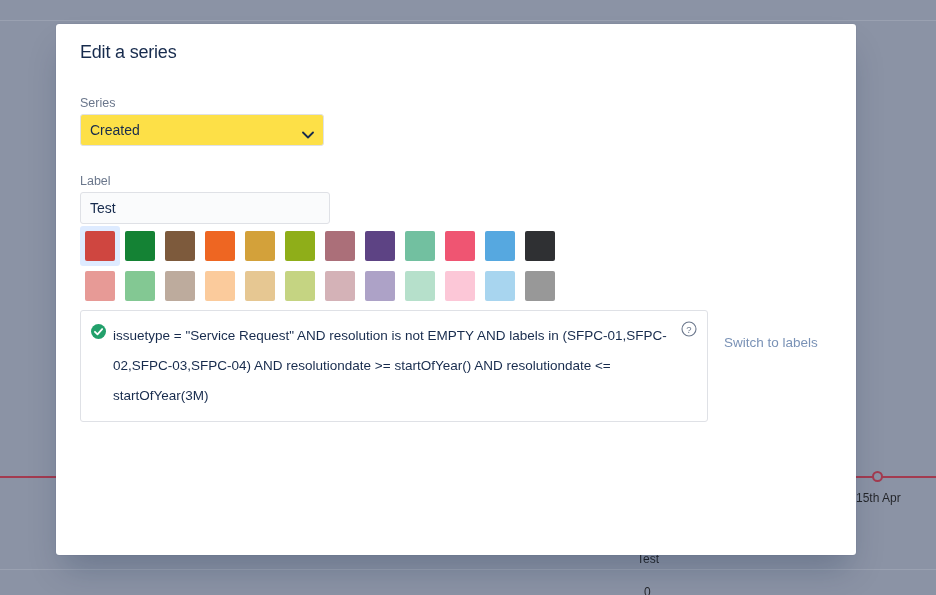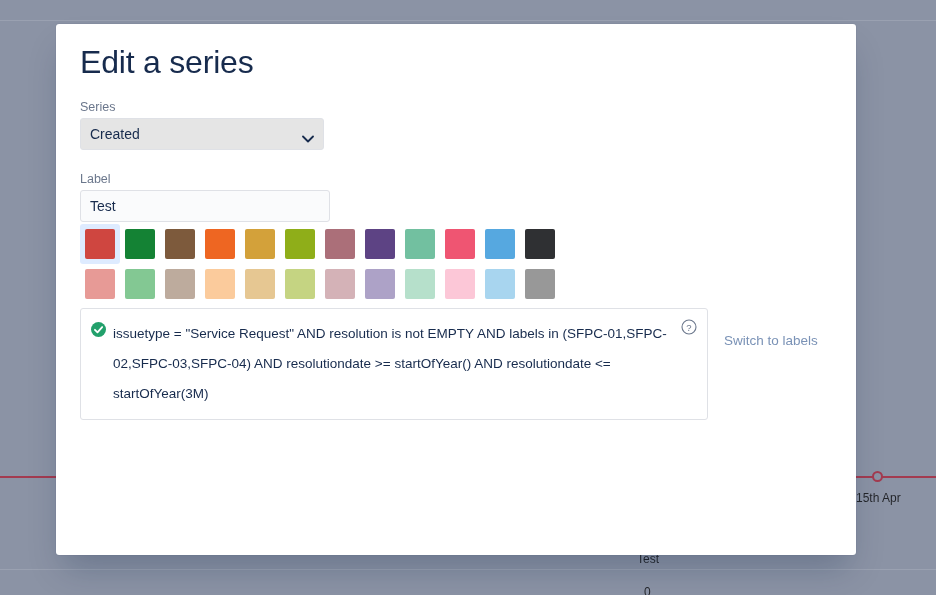--- a/index.html
+++ b/index.html
@@ -91,49 +91,49 @@
     position: absolute;
     left: 56px; top: 24px;
     width: 800px; height: 531px;
     background: #ffffff;
     border-radius: 3px;
     box-shadow: 0 0 1px rgba(9,30,66,.31), 0 20px 32px -8px rgba(9,30,66,.25);
     padding: 0 24px;
   }
   #modal-title {
     margin: 0;
-    padding-top: 22px;
-    font-size: 32px;
+    padding-top: 12px;
+    font-size: 18px;
     line-height: 32px;
     font-weight: 500;
     color: #172b4d;
     letter-spacing: -0.2px;
   }
 
   .field-label {
     font-size: 12.5px;
     color: #6b778c;
-    margin-top: 22px;
+    margin-top: 28px;
     margin-bottom: 4px;
   }
 
   
   .select-wrap {
     position: relative;
     width: 244px;
   }
   select.jira-select {
     -webkit-appearance: none;
     appearance: none;
     width: 100%;
     height: 32px;
     padding: 0 28px 0 9px;
     font-size: 14px;
     color: #172b4d;
-    background: #e5e5e5;
+    background: #fde047;
     border: 1px solid #dfe1e6;
     border-radius: 3px;
     font-family: "Liberation Sans", sans-serif;
     cursor: pointer;
   }
   .select-chevron {
     position: absolute;
     right: 10px; top: 11px;
     pointer-events: none;
   }

